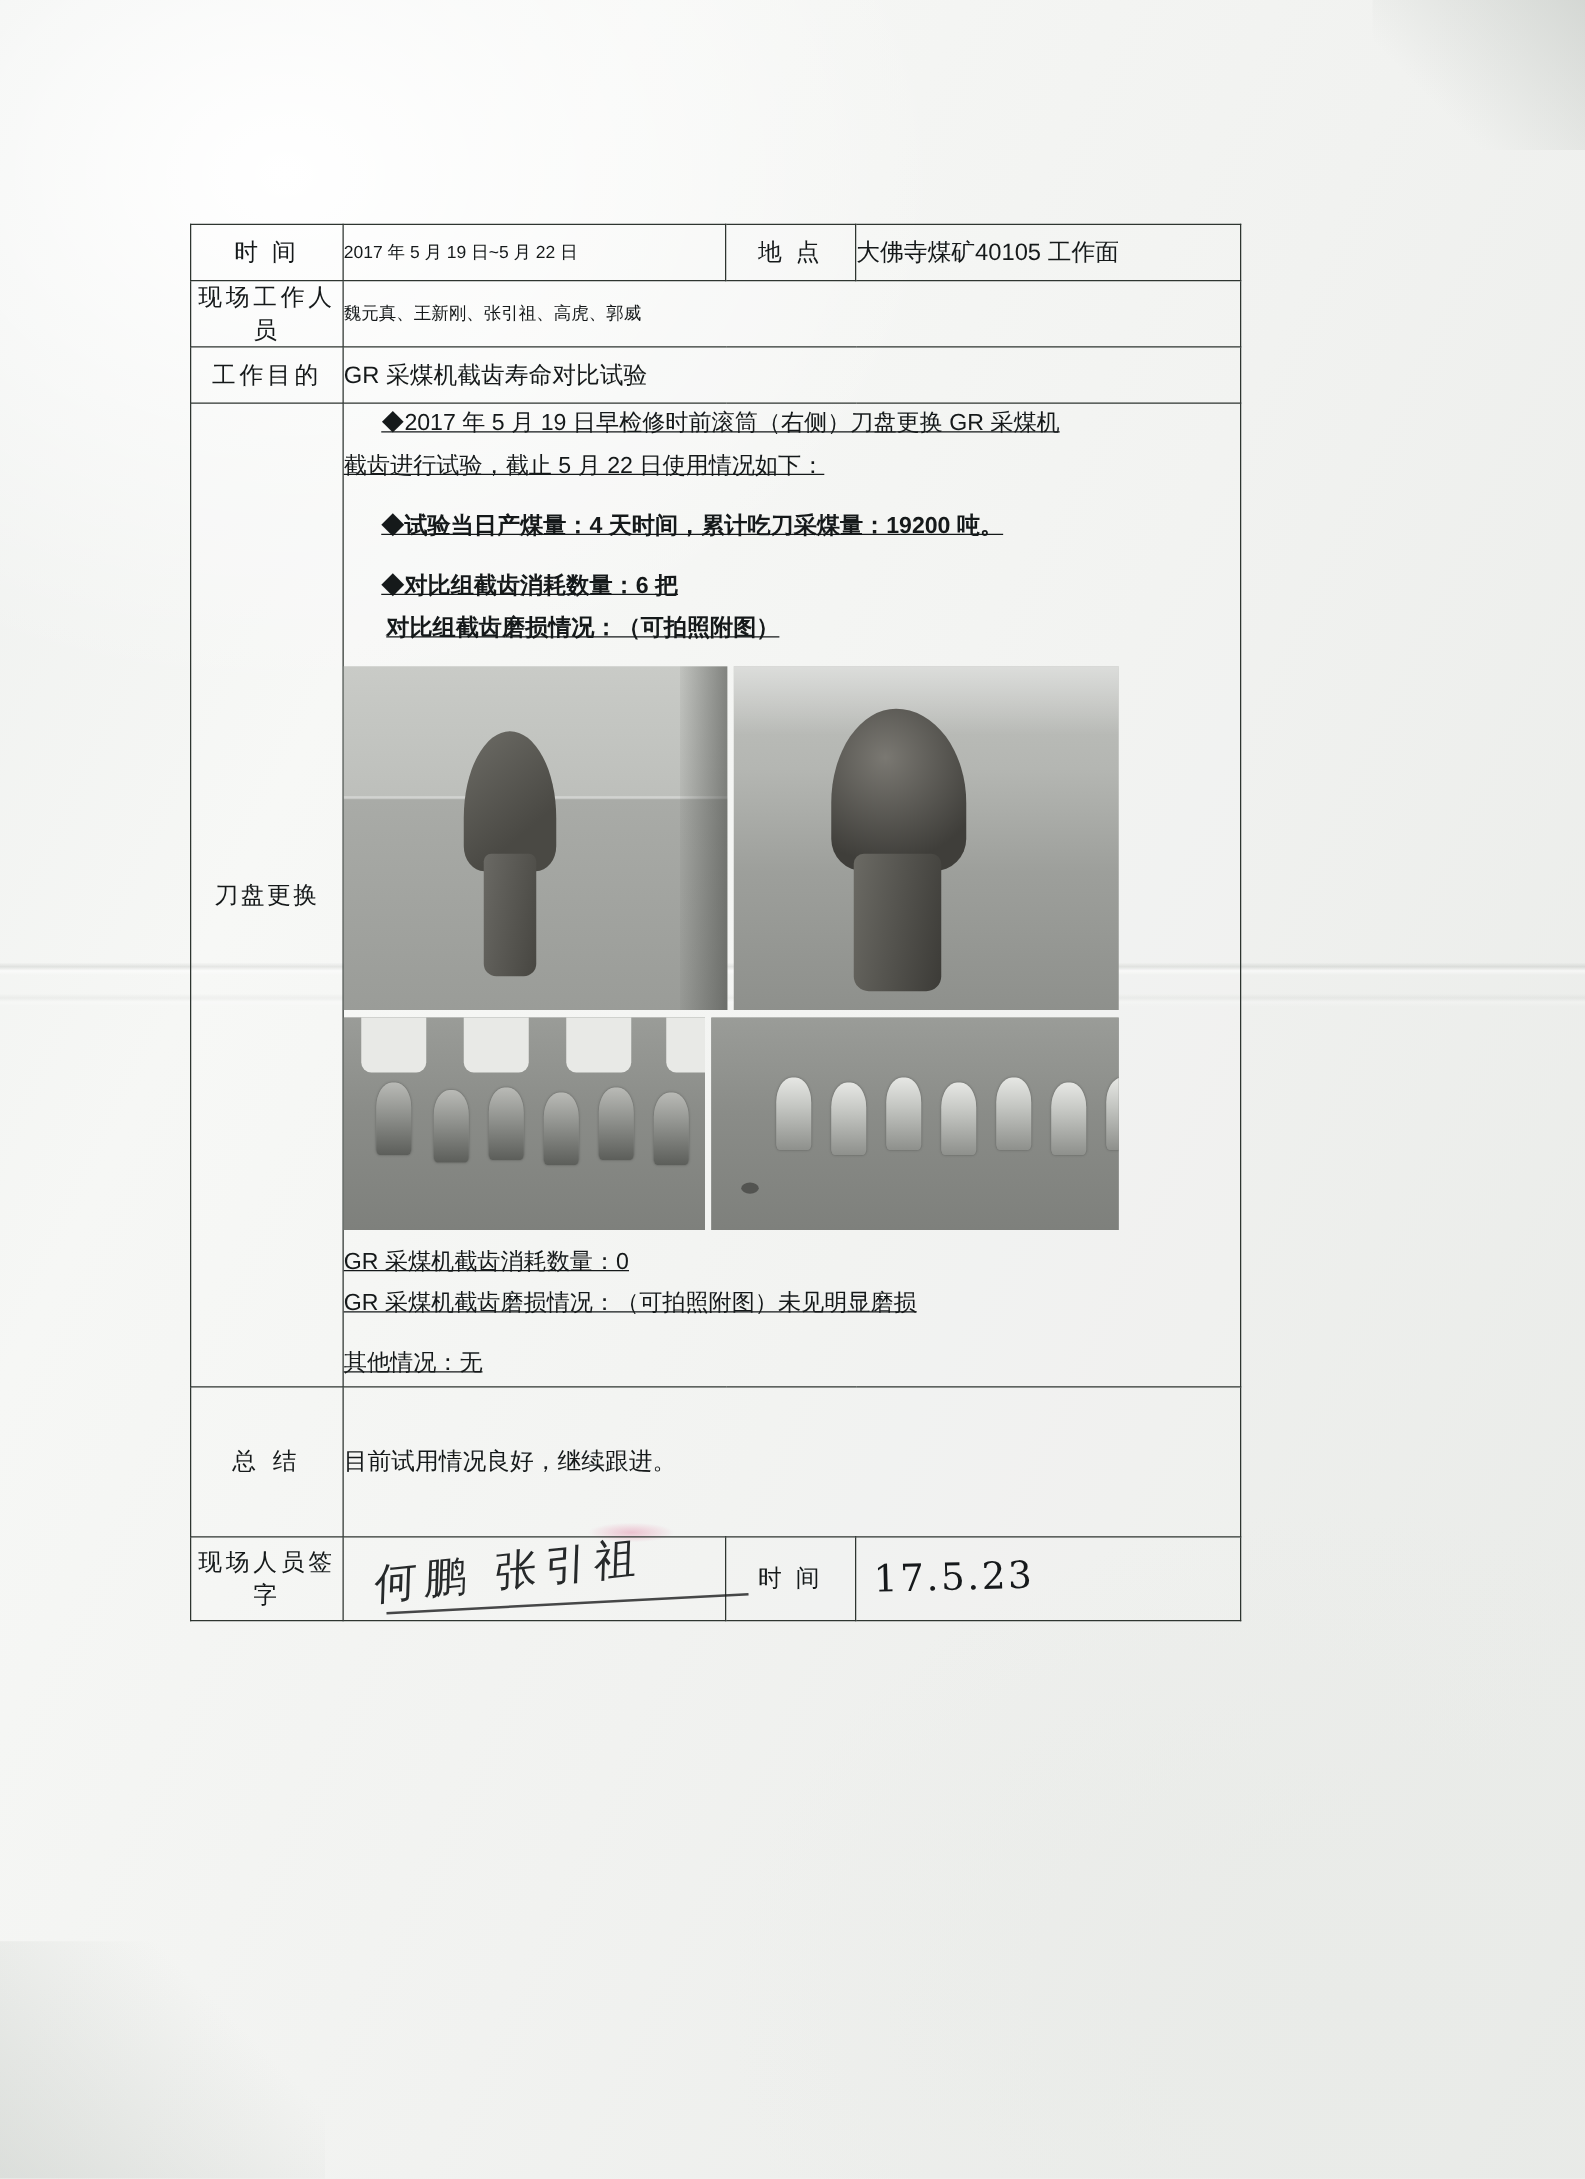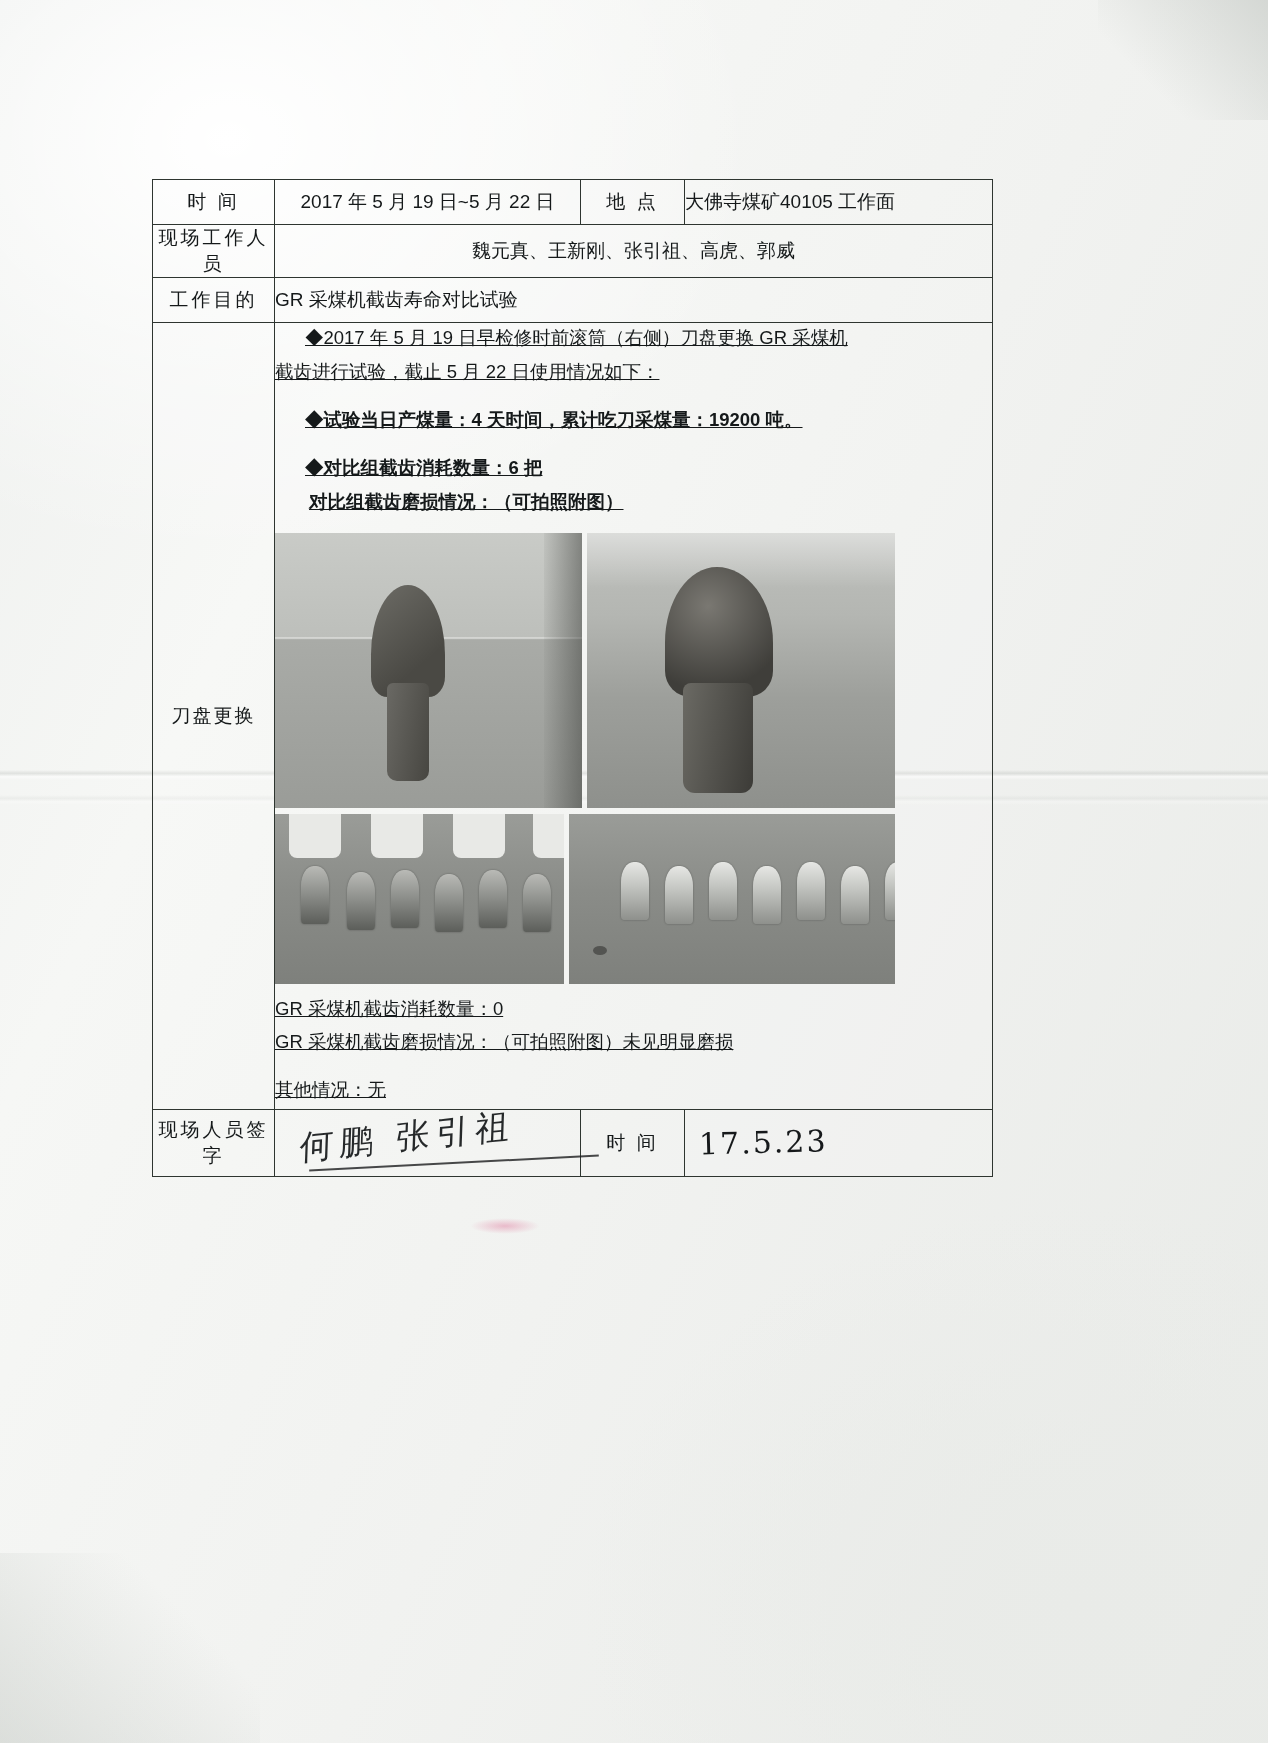--- a/index.html
+++ b/index.html
@@ -92,23 +92,22 @@
     color: #15191a;
   }
   .lbl {
     text-align: center;
     font-size: 19px;
     letter-spacing: 3px;
     padding: 10px 4px;
     font-weight: 500;
   }
   .val {
-    font-size: 19px;
+    font-size: 14px;
     padding: 10px 14px;
-    text-align: center;
   }
   .val-center {
     font-size: 19px;
     padding: 10px 8px;
   }
   .h-row td { height: 44px; }
 
   
   .situation-label {
     text-align: center;
@@ -378,20 +377,24 @@
           <div class="tail">
             <p class="para">GR 采煤机截齿消耗数量：0</p>
             <p class="para">GR 采煤机截齿磨损情况：（可拍照附图）未见明显磨损</p>
             <div class="gap"></div>
             <p class="para">其他情况：无</p>
           </div>
 
         </td>
       </tr>
 
+      <tr style="height:120px">
+        <td class="summary-label">总 结</td>
+        <td class="summary-val" colspan="3">目前试用情况良好，继续跟进。</td>
+      </tr>
 
       <tr>
         <td class="lbl">现场人员签字</td>
         <td class="sig-cell">
           <span class="sig-ink">何鹏 张引祖</span>
           <span class="sig-stroke"></span>
         </td>
         <td class="lbl">时 间</td>
         <td>
           <span class="date-ink">17.5.23</span>

